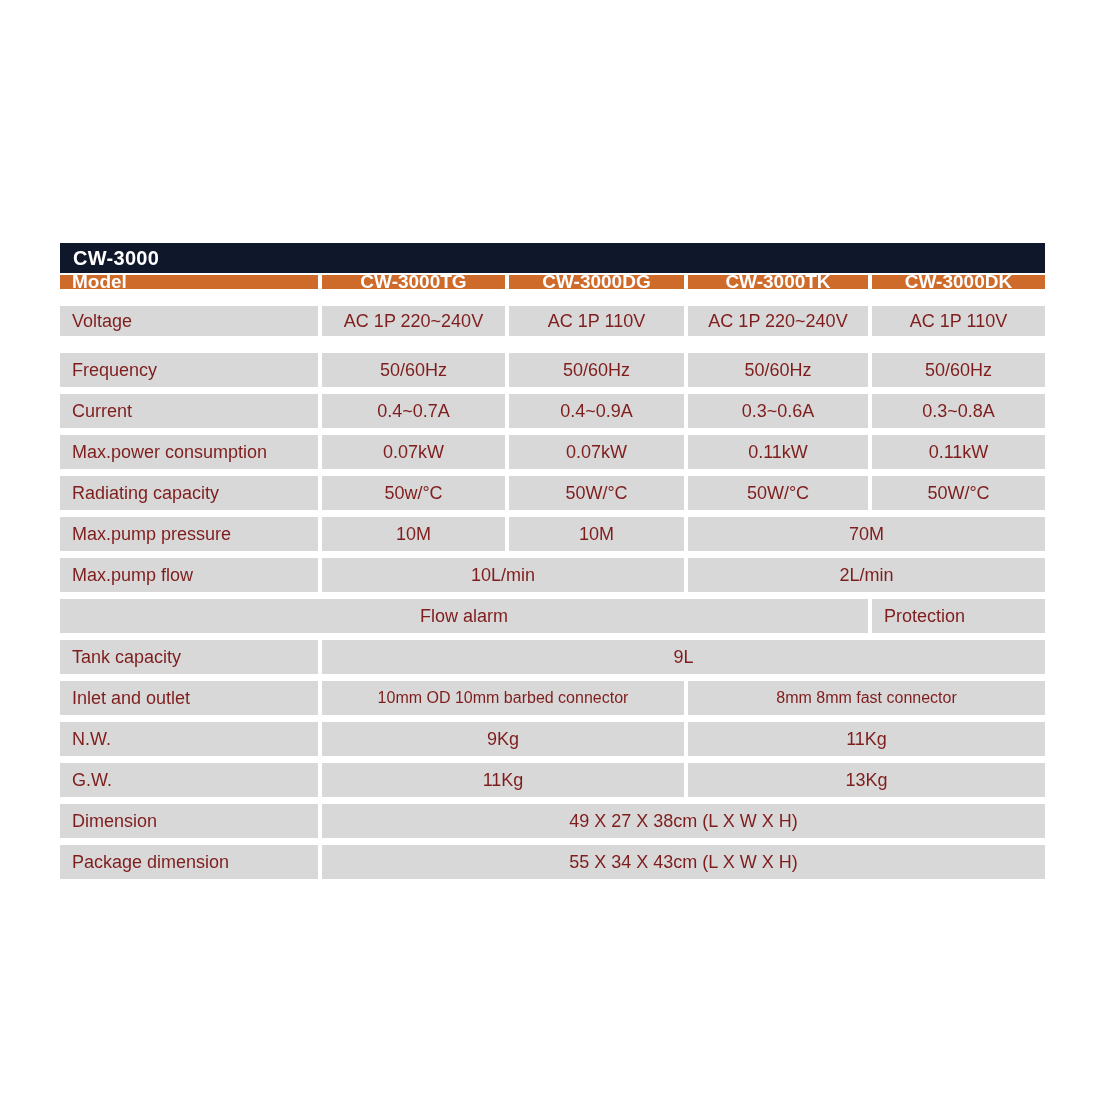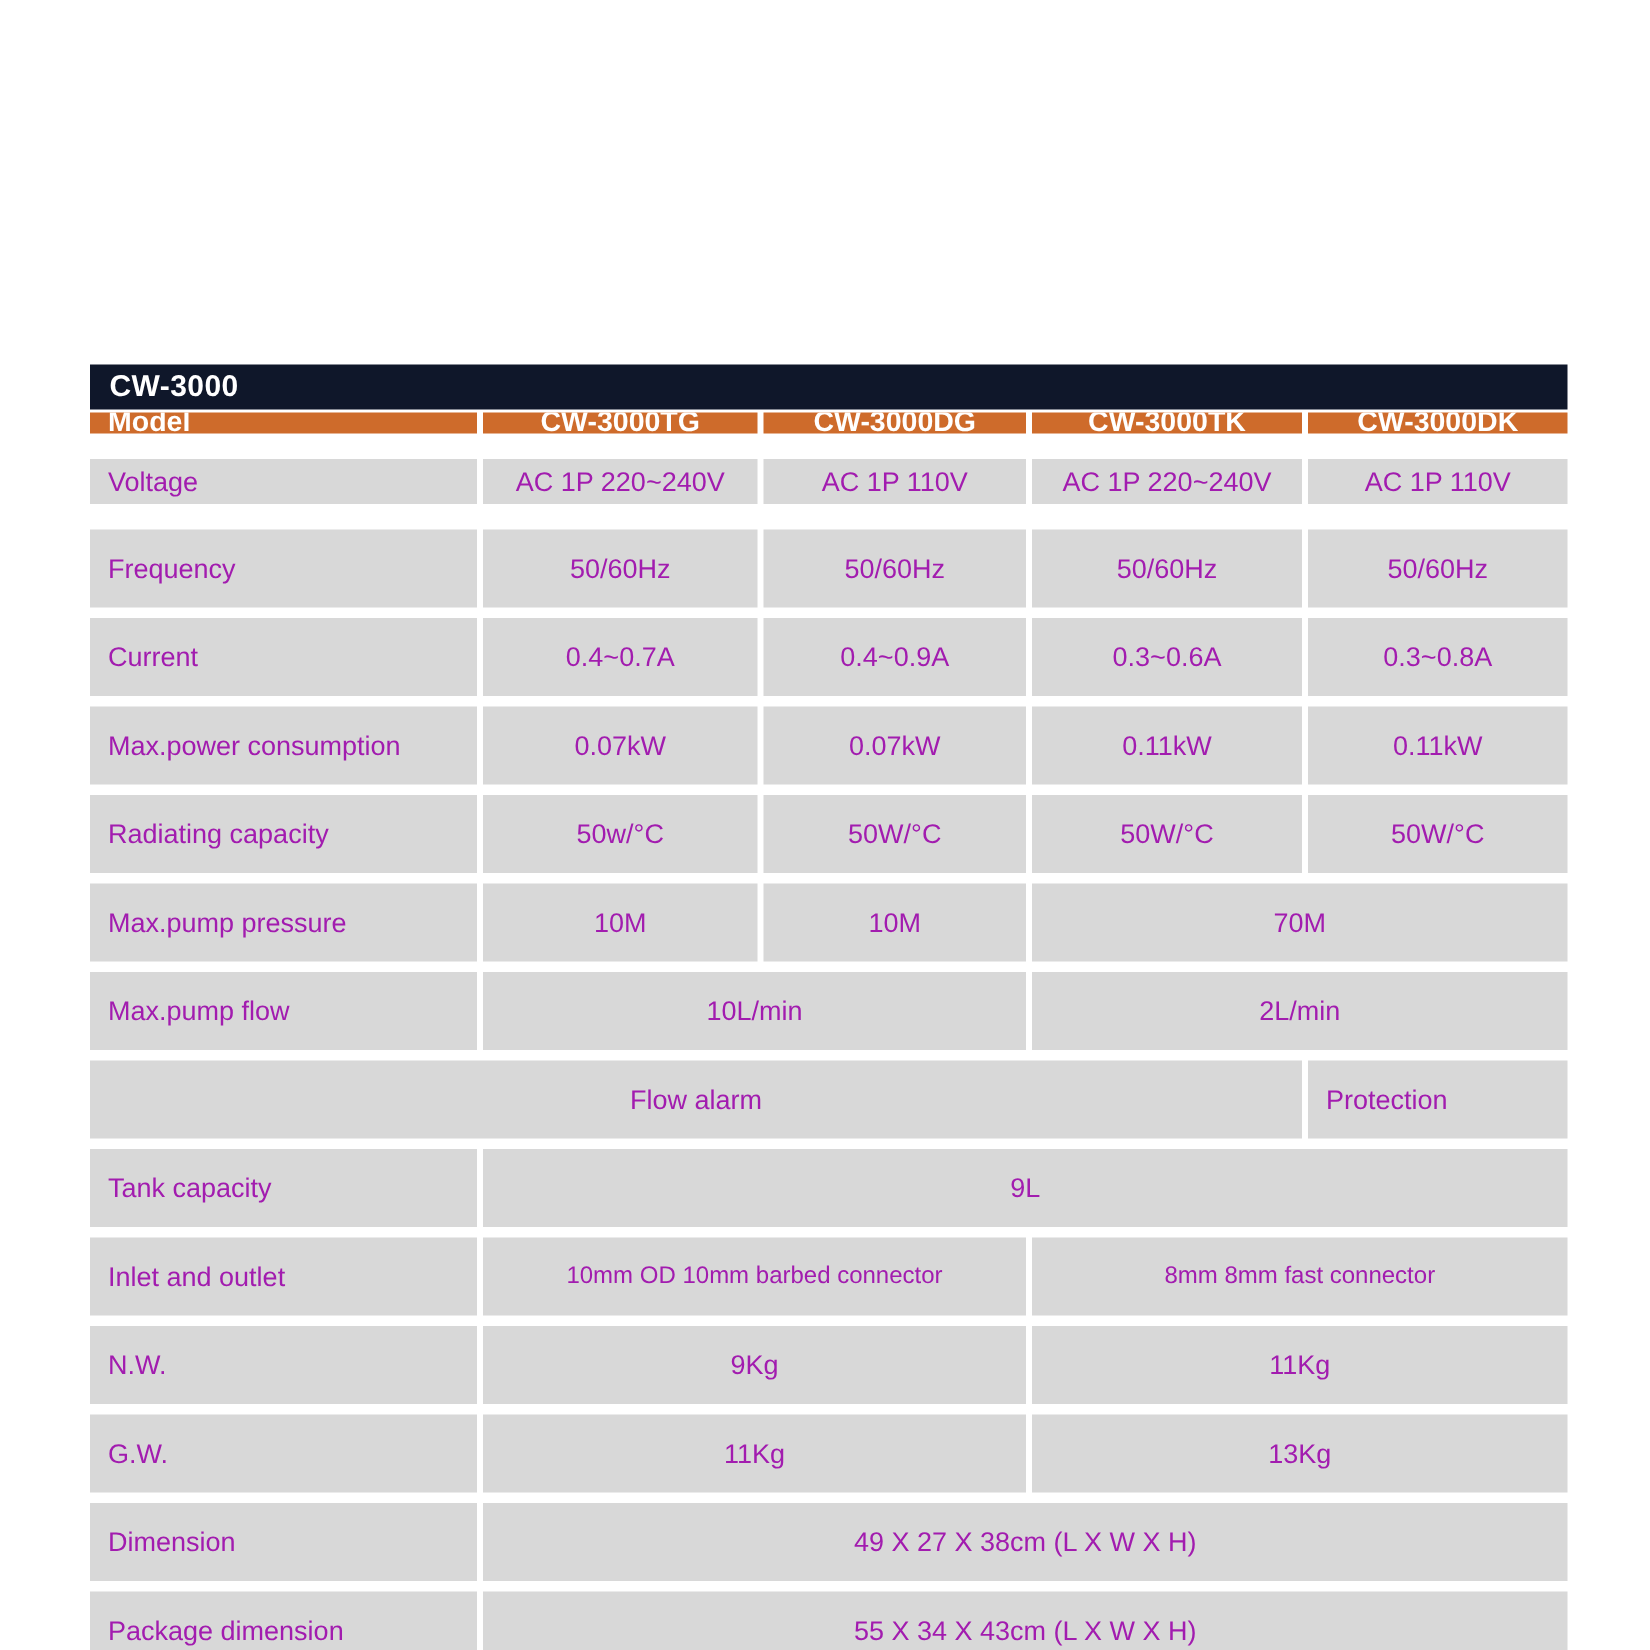--- a/index.html
+++ b/index.html
@@ -31,40 +31,40 @@
     box-sizing: border-box;
     font-size: 20px;
     font-weight: 700;
     letter-spacing: 0.3px;
     margin-bottom: 2px;
   }
   .row {
     display: grid;
     grid-template-columns: 258px 183px 175px 180px 173px;
     column-gap: 4px;
-    height: 52px;
+    height: 34px;
     margin-bottom: 7px;
   }
   .row.header-row {
     height: 14px;
     margin-bottom: 17px;
   }
   .row.tight {
     height: 30px;
     margin-bottom: 17px;
   }
   .row.last {
     margin-bottom: 0;
   }
   .cell {
     display: flex;
     align-items: center;
     justify-content: center;
     background: #d8d8d8;
-    color: #a21caf;
+    color: #7f1d1d;
     font-size: 18px;
     white-space: nowrap;
     overflow: hidden;
   }
   .cell.label {
     justify-content: flex-start;
     padding-left: 12px;
     box-sizing: border-box;
   }
   .header-row .cell {

